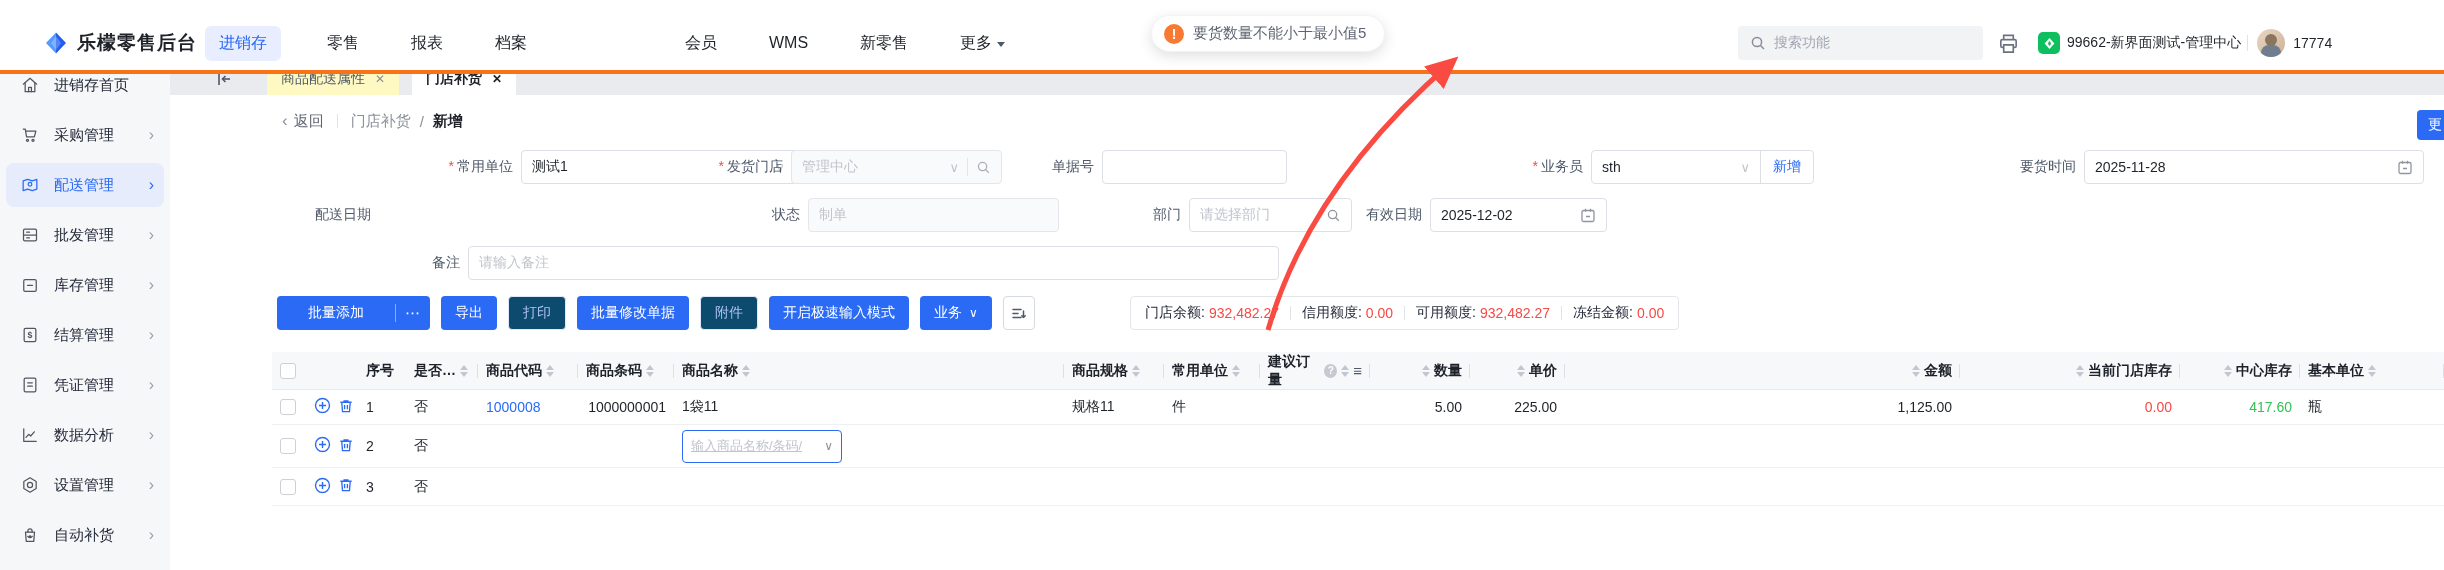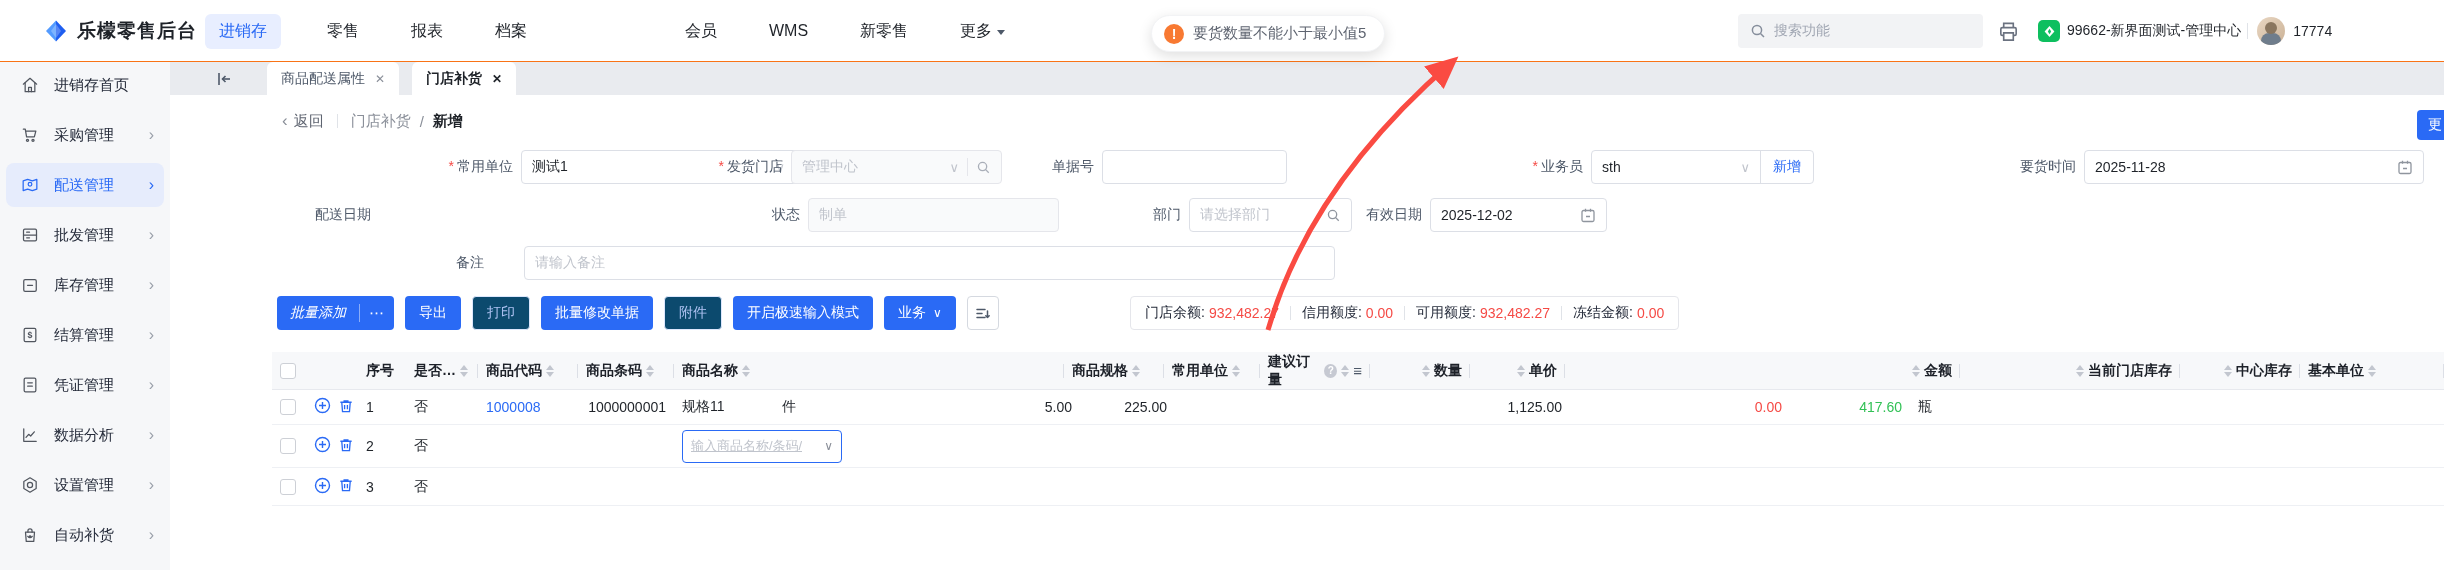--- a/index.html
+++ b/index.html
@@ -1,20 +1,20 @@
 <!DOCTYPE html>
 <html><head>
 <meta charset="utf-8">
 <style>
   * { margin:0; padding:0; box-sizing:border-box; }
   body { font-family:"Liberation Sans", sans-serif; background:#fff; }
   .screen { position:relative; width:2444px; height:570px; background:#fff; overflow:hidden; }
 
   
-  .navbar { position:absolute; left:0; top:0; width:2444px; height:62px; background:#fff; border-bottom:1px solid #f97316; z-index:5; }
+  .navbar { position:absolute; left:0; top:12px; width:2444px; height:62px; background:#fff; border-bottom:4px solid #f97316; z-index:5; }
   .logo { position:absolute; left:44px; top:0; height:62px; display:flex; align-items:center; gap:9px; }
   .logo-text { font-size:19px; font-weight:bold; color:#1f2329; letter-spacing:1px; }
   .nav { position:absolute; left:205px; top:0; height:62px; display:flex; align-items:center; }
   .nav-item { font-size:16px; color:#1f2329; margin-right:40px; padding:7px 6px; cursor:pointer; display:flex; align-items:center; gap:5px; white-space:nowrap; }
   .nav-item.active { background:#e8eeff; color:#2a6af5; border-radius:6px; padding:7px 14px; }
   .nav-item.gap { margin-left:106px; }
   .caret { width:0; height:0; border-left:4px solid transparent; border-right:4px solid transparent; border-top:5px solid #4e5969; margin-top:2px; }
   .nv-right { position:absolute; left:1738px; top:0; height:62px; display:flex; align-items:center; }
   .nv-search { width:245px; height:34px; background:#f2f3f5; border-radius:4px; display:flex; align-items:center; padding:0 12px; gap:8px; margin-right:14px; }
   .nv-search .ph { font-size:14px; color:#a1a7b3; }
@@ -40,21 +40,21 @@
   .side-item .s-label { font-size:15px; margin-left:14px; white-space:nowrap; }
   .side-item .s-chev { margin-left:auto; color:#9aa0aa; font-size:16px; line-height:1; }
   .side-item.active { background:#e6ecfc; color:#2a6af5; }
   .side-item.active .s-icon { color:#2a6af5; }
   .side-item.active .s-chev { color:#2a6af5; }
 
   
   .tabstrip { position:absolute; left:170px; top:62px; width:2274px; height:33px; background:#e9ebef; }
   .collapse-btn { position:absolute; left:42px; top:5px; width:24px; height:24px; display:flex; align-items:center; justify-content:center; color:#4e5969; cursor:pointer; }
   .tab { position:absolute; top:0; height:33px; display:flex; align-items:center; gap:10px; padding:0 14px; font-size:14px; border-radius:6px 6px 0 0; cursor:pointer; }
-  .tab.inactive { left:97px; background:#ffffff; color:#4e5969; }
+  .tab.inactive { left:97px; background:#fef9c3; color:#4e5969; }
   .tab.active { left:242px; background:#fff; color:#1f2329; font-weight:bold; }
   .tab-close { font-size:12px; color:#8a8f99; }
   .tab.active .tab-close { color:#1f2329; }
 
   
   .breadcrumb { position:absolute; left:282px; top:104px; height:34px; display:flex; align-items:center; font-size:15px; gap:9px; }
   .bc-back { color:#5e6470; display:flex; align-items:center; gap:6px; cursor:pointer; }
   .bc-back .lt { font-size:17px; color:#8a8f99; }
   .bc-div { width:1px; height:14px; background:#e0e3e8; margin:0 4px; }
   .bc-parent { color:#8a8f99; }
@@ -76,21 +76,21 @@
   .addon { margin-left:auto; display:flex; align-items:center; height:100%; }
   .addon .vdiv { width:1px; height:100%; background:#dcdfe6; }
   .addon .add-link { color:#2a6af5; font-size:14px; padding:0 12px; white-space:nowrap; cursor:pointer; }
 
   
   .toolbar { position:absolute; left:277px; top:296px; display:flex; gap:11px; height:34px; }
   .btn { height:34px; border-radius:4px; font-size:14px; display:flex; align-items:center; padding:0 14px; white-space:nowrap; cursor:pointer; border:none; }
   .btn.primary { background:#2a6af5; color:#fff; }
   .btn.disabled { background:#0c4a6e; color:#aec2f2; border:1px solid #dde7fd; cursor:default; }
   .btn.split { padding:0; }
-  .btn.split .b-main { padding:0 13px;font-style:italic; }
+  .btn.split .b-main { padding:0 31px; }
   .btn.split .b-ellipsis { padding:0 9px; border-left:1px solid rgba(255,255,255,.45); font-size:15px; letter-spacing:1px; }
   .btn .b-caret { margin-left:7px; font-size:12px; }
   .btn.iconbtn { width:32px; padding:0; justify-content:center; background:#fff; border:1px solid #d5d9e0; color:#4e5969; }
 
   .amounts { position:absolute; left:1130px; top:296px; height:34px; border:1px solid #e5e6eb; border-radius:4px; display:flex; align-items:center; padding:0 14px; font-size:14px; }
   .amt-label { color:#252b3a; white-space:nowrap; }
   .amt-value { color:#f54a45; margin-left:4px; white-space:nowrap; }
   .amt-div { width:1px; height:14px; background:#e0e3e8; margin:0 11px; }
 
   
@@ -412,21 +412,21 @@
       <span class="val">2025-12-02</span>
       <span class="sfx">
           <svg width="16" height="16" viewBox="0 0 16 16" fill="none" stroke="#8f959e" stroke-width="1.3">
             <rect x="2" y="3.5" width="12" height="11" rx="1.5"></rect>
             <path d="M5.5 1.8v3M10.5 1.8v3M6 9.5h4"></path>
           </svg>
         </span>
     </div>
   </div>
 
-  <div class="fg" style="left:404px; top:246px;gap:32px;">
+  <div class="fg" style="left:380px; top:246px;">
     <span class="lbl" style="width:80px">备注</span>
     <div class="ipt" style="width:811px">
         <span class="ph">请输入备注</span>
       </div>
   </div>
 
   <div class="toolbar" id="toolbar">
       <button class="btn primary split">
         <span class="b-main">批量添加</span>
         <span class="b-ellipsis">⋯</span>
@@ -596,20 +596,23 @@
           </div>
           <div class="td" style="width: 72px;">
             <span>否</span>
           </div>
           <div class="td" style="width: 100px;">
             <span class="link">1000008</span>
           </div>
           <div class="td" style="width: 96px; justify-content: flex-end;">
             <span>1000000001</span>
           </div>
+          <div class="td" style="width: 390px;">
+            <span>1袋11</span>
+          </div>
           <div class="td" style="width: 100px;">
             <span>规格11</span>
           </div>
           <div class="td" style="width: 96px;">
             <span>件</span>
           </div>
           <div class="td" style="width: 110px;"></div>
           <div class="td right" style="width: 100px;">
             <span>5.00</span>
           </div>

